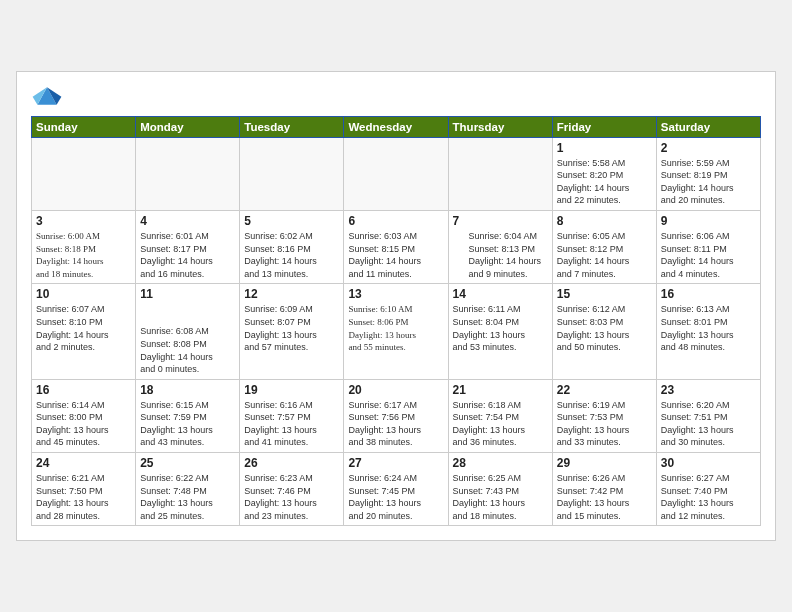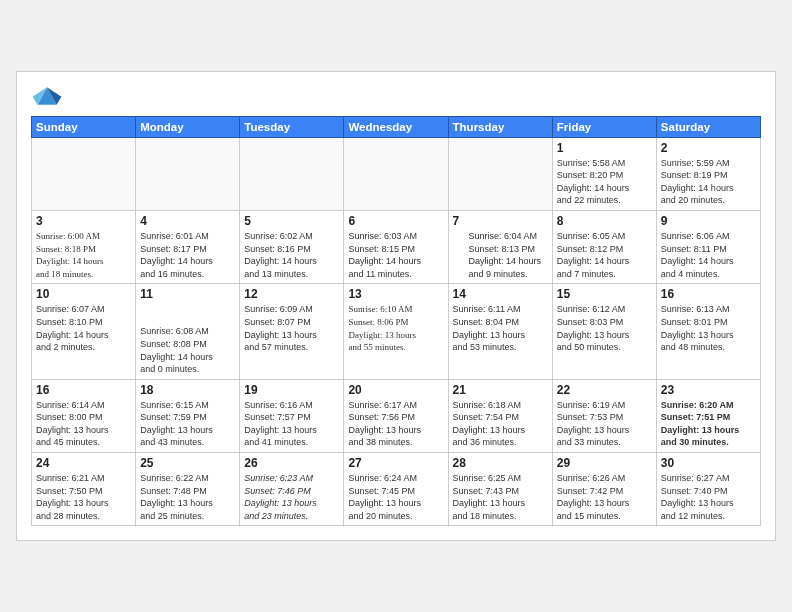--- a/index.html
+++ b/index.html
@@ -56,21 +56,21 @@
       font-size: 13px;
       color: #444;
       font-weight: normal;
     }
     table {
       width: 100%;
       border-collapse: collapse;
       table-layout: fixed;
     }
     thead tr th {
-      background: #3b82f6;
+      background: #4d7c0f;
       color: #fff;
       font-size: 11.5px;
       font-weight: bold;
       padding: 4px 4px;
       text-align: left;
       border: 1px solid #2255aa;
     }
     tbody tr td {
       border: 1px solid #ccc;
       vertical-align: top;
@@ -294,21 +294,21 @@
           </td>
           <td>
             <span class="day-number">22</span>
             <div class="day-info" style="white-space: pre-line;">Sunrise: 6:19 AM
 Sunset: 7:53 PM
 Daylight: 13 hours
 and 33 minutes.</div>
           </td>
           <td>
             <span class="day-number">23</span>
-            <div class="day-info" style="white-space: pre-line; font-weight: bold;">Sunrise: 6:20 AM
+            <div class="day-info" style="white-space: pre-line;">Sunrise: 6:20 AM
 Sunset: 7:51 PM
 Daylight: 13 hours
 and 30 minutes.</div>
           </td>
         </tr>
         <tr>
           <td>
             <span class="day-number">24</span>
             <div class="day-info" style="white-space: pre-line;">Sunrise: 6:21 AM
 Sunset: 7:50 PM
@@ -317,21 +317,21 @@
           </td>
           <td>
             <span class="day-number">25</span>
             <div class="day-info" style="white-space: pre-line;">Sunrise: 6:22 AM
 Sunset: 7:48 PM
 Daylight: 13 hours
 and 25 minutes.</div>
           </td>
           <td>
             <span class="day-number">26</span>
-            <div class="day-info" style="white-space: pre-line; font-style: italic;">Sunrise: 6:23 AM
+            <div class="day-info" style="white-space: pre-line;">Sunrise: 6:23 AM
 Sunset: 7:46 PM
 Daylight: 13 hours
 and 23 minutes.</div>
           </td>
           <td>
             <span class="day-number">27</span>
             <div class="day-info" style="white-space: pre-line;">Sunrise: 6:24 AM
 Sunset: 7:45 PM
 Daylight: 13 hours
 and 20 minutes.</div>

